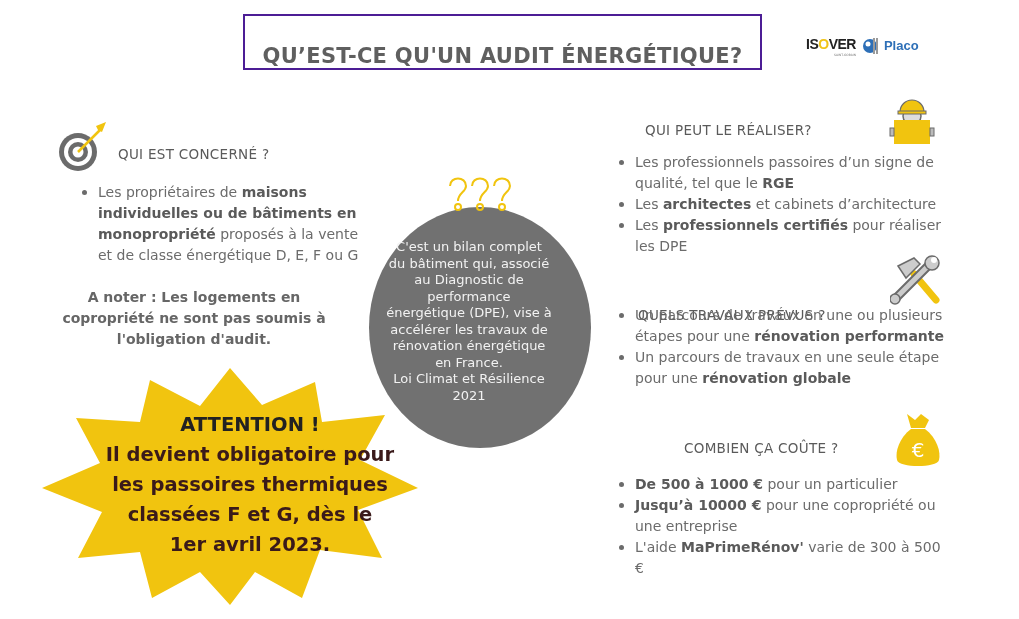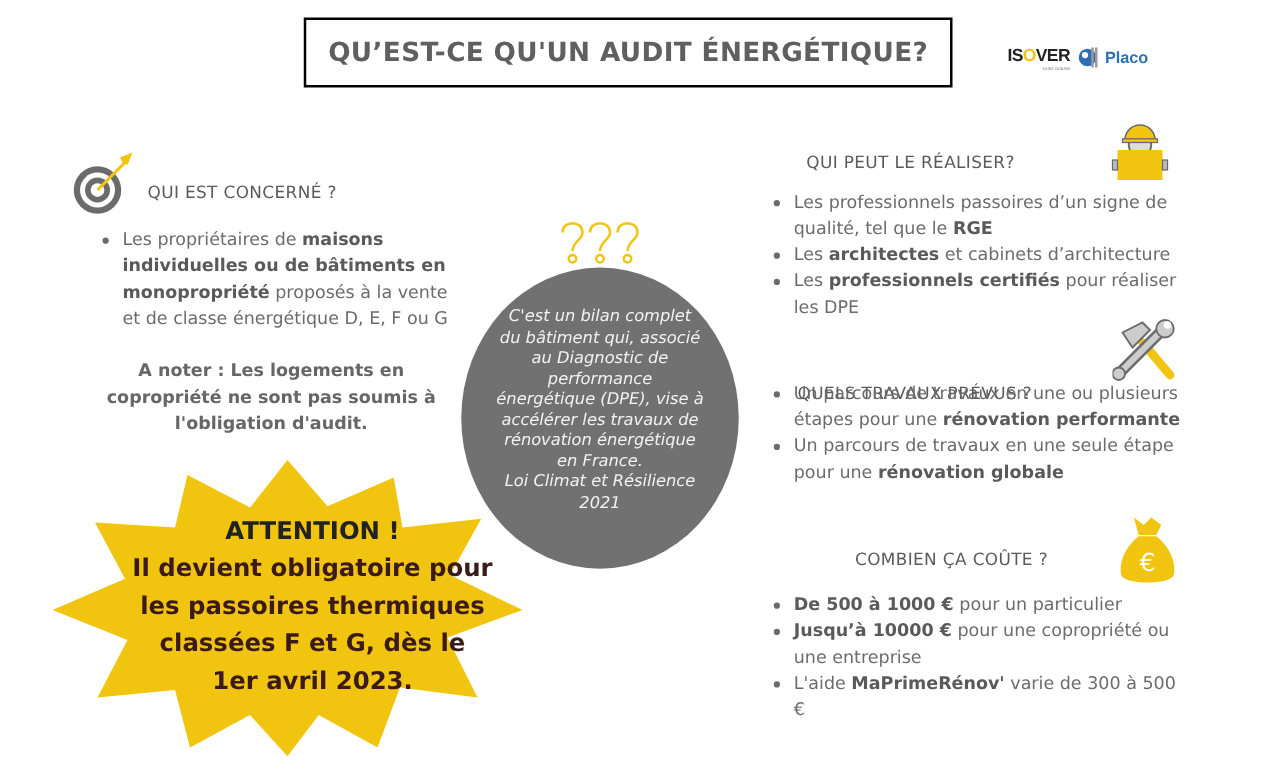--- a/index.html
+++ b/index.html
@@ -3,22 +3,22 @@
 <meta charset="utf-8">
 <style>
   html, body { margin:0; padding:0; }
   body {
     width:1019px; height:619px; background:#ffffff; position:relative; overflow:hidden;
     font-family:"DejaVu Sans", "Liberation Sans", sans-serif; color:#6b6b6b;
   }
   .abs { position:absolute; }
   .title-box {
     left:243px; top:14px; width:519px; height:56px;
-    border:2px solid #000000; box-sizing:border-box;
-    display:flex; align-items:center; justify-content:center;
+    border:2px solid #4c1d95; box-sizing:border-box;
+    display:flex; align-items:flex-end; justify-content:center;
   }
   .title-text {
     font-family:"DejaVu Sans", sans-serif; font-weight:bold; font-size:21px;
     color:#5f5f5f; letter-spacing:0.3px;
   }
   .logos { left:806px; top:34px; display:flex; align-items:center; gap:6px; }
   .logo-isover { font-family:"Liberation Sans", sans-serif; font-weight:bold; font-size:14px; color:#222; letter-spacing:-0.5px; line-height:1;}
   .logo-isover .o { color:#f0c419; }
   .logo-sub { font-size:3px; color:#777; display:block; text-align:right; }
   .logo-placo { display:flex; align-items:center; gap:2px; font-family:"Liberation Sans", sans-serif; font-weight:bold; font-size:13px; color:#2d6fb7; }
@@ -30,27 +30,27 @@
   ul.blist { margin:0; padding:0; list-style:none; }
   ul.blist li {
     position:relative; padding-left:22px; font-size:14px; line-height:21px; color:#6b6b6b;
   }
   ul.blist li::before {
     content:""; position:absolute; left:6px; top:8px; width:5px; height:5px; border-radius:50%; background:#6b6b6b;
   }
   ul.blist b { color:#5a5a5a; }
 
   .note {
-    left:67px; top:287px; width:300px; text-align:center; font-weight:bold;
+    left:44px; top:287px; width:300px; text-align:center; font-weight:bold;
     font-size:14px; line-height:21px; color:#666;
   }
 
   .circle {
-    left:369px; top:214px; width:222px; height:241px; border-radius:50%;
-    background:#717171; display:flex; align-items:center; justify-content:center;font-style:italic;
+    left:369px; top:207px; width:222px; height:241px; border-radius:50%;
+    background:#717171; display:flex; align-items:center; 
   }
   .circle-text {
     color:#f2f2f2; font-size:13px; line-height:16.5px; text-align:center; width:200px; margin-top:-12px;
   }
 
   .burst-text {
     left:90px; top:410px; width:320px; text-align:center; font-weight:bold;
     font-size:19.5px; line-height:30px; color:#3a1a1a;
   }
   .burst-text .att { color:#222; }

